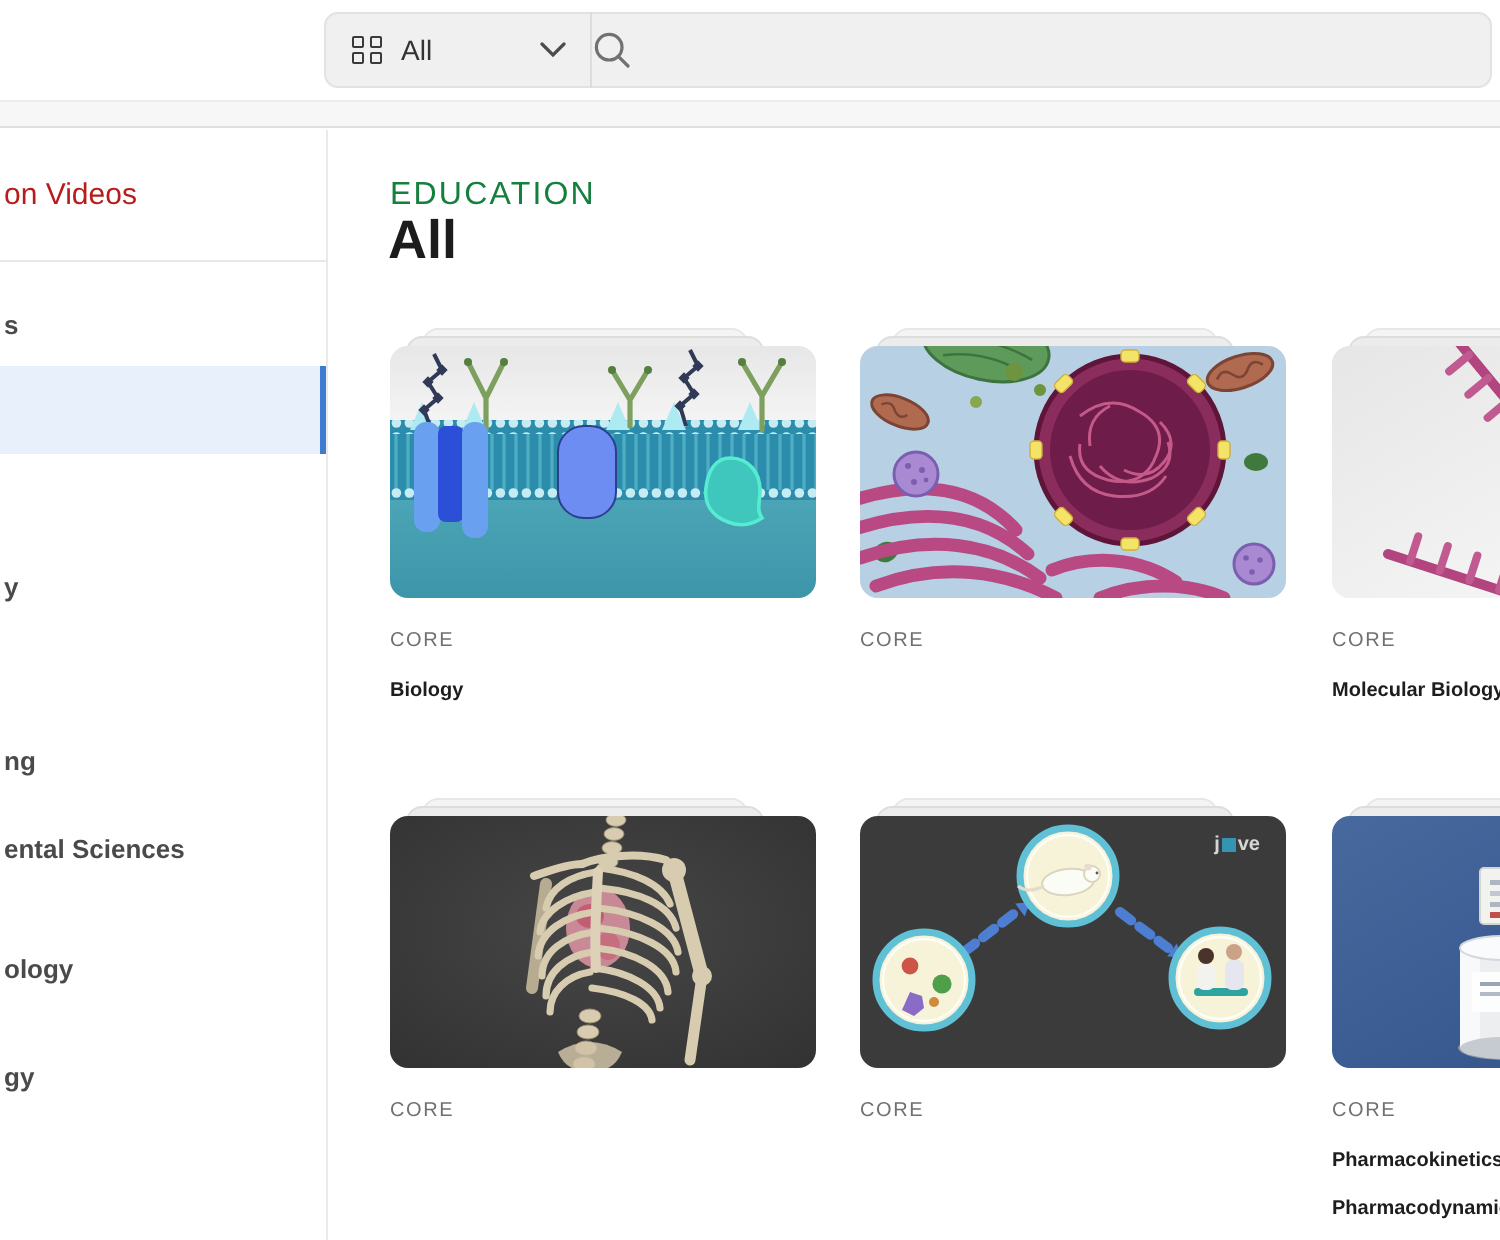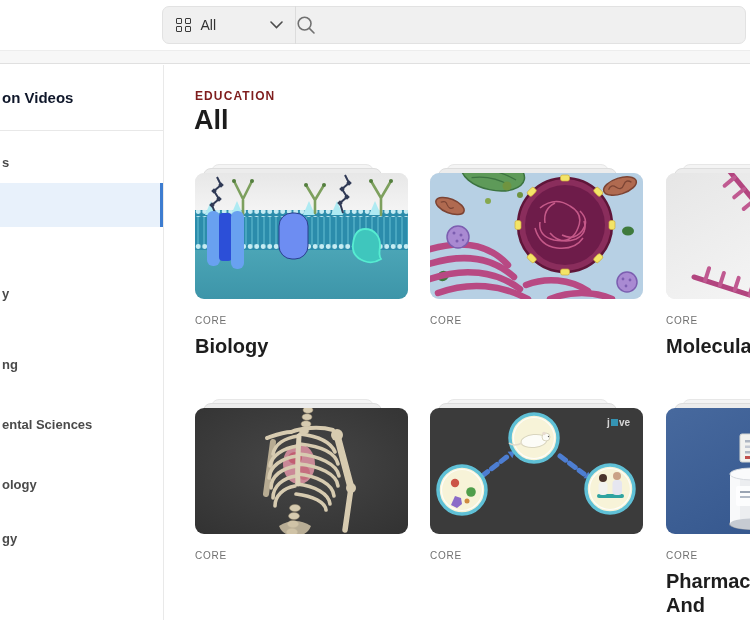--- a/index.html
+++ b/index.html
@@ -23,46 +23,46 @@
   .search-input::placeholder { color:#9e9e9e; }
   .mag { margin-right:14px; display:flex; cursor:pointer; }
 
   
   .header-band { position:absolute; left:0; right:0; top:50px; height:14px;
     background:#f7f7f7; border-top:1px solid #ededed; border-bottom:1px solid #e0e0e0; }
 
   
   .sidebar { position:absolute; left:0; top:65px; width:164px; bottom:0;
     border-right:1px solid #e9e9e9; background:#fff; }
-  .sb-header { position:absolute; top:24px; left:2px; font-size:15px; font-weight:bold;
-    color:#0f172a; white-space:nowrap; }
+  .sb-header { position:absolute; top:24px; left:2px; font-size:15px; font-weight:normal;
+    color:#b91c1c; white-space:nowrap; }
   .sb-divider { position:absolute; top:65px; left:0; right:0; height:1px; background:#e8e8e8; }
   .sb-item { position:absolute; left:2px; font-size:13px; font-weight:bold; color:#4a4a4a;
     white-space:nowrap; cursor:pointer; }
   .sb-selected { position:absolute; left:0; right:0; height:44px; background:#e8f1fb;
     cursor:pointer; }
   .sb-selected::after { content:""; position:absolute; right:0; top:0; bottom:0;
     width:3px; background:#3d7cd0; }
 
   
   .main { position:absolute; left:165px; top:65px; right:0; bottom:0; background:#fff; }
-  .eyebrow { position:absolute; left:30px; top:24px; font-size:12px; color:#7f1d1d;
-    letter-spacing:1.1px;font-weight:bold; }
+  .eyebrow { position:absolute; left:30px; top:24px; font-size:16px; color:#15803d;
+    letter-spacing:1.1px; }
   .page-title { position:absolute; left:29px; top:40px; font-size:27px; font-weight:bold;
     color:#1c1c1c; }
 
   .card { position:absolute; width:195px; cursor:pointer; }
   .stack { position:absolute; height:14px; border-radius:8px 8px 0 0; }
   .stack.s2 { top:-9px; left:16px; right:16px; background:#f4f4f4; border:1px solid #e7e7e7; z-index:0; }
   .stack.s1 { top:-5px; left:8px; right:8px; background:#ececec; border:1px solid #dddddd; z-index:1; }
   .thumb { position:relative; z-index:2; width:213px; height:126px; border-radius:9px;
     overflow:hidden; background:#eee; }
   .thumb svg { display:block; width:100%; height:100%; }
   .badge { margin-top:16px; font-size:10px; letter-spacing:.8px; color:#707070; }
-  .card-title { margin-top:8px; font-size:20px; font-weight:bold; color:#1d1d1d;
+  .card-title { margin-top:8px; font-size:10px; font-weight:bold; color:#1d1d1d;
     line-height:24px; }
   .jove-mark { position:absolute; top:9px; right:13px; z-index:3; display:flex;
     align-items:center; font-size:10px; font-weight:bold; color:#f0f0f0; opacity:.85; }
   .jove-sq { display:inline-block; width:7px; height:7px; background:#35a4c8; margin:0 1px; }
 </style>
 </head>
 <body>
 
 <div class="searchbar">
   <div class="scope">
@@ -89,21 +89,21 @@
 </div>
 
 <div class="header-band"></div>
 
 <aside class="sidebar">
   <div class="sb-header">on Videos</div>
   <div class="sb-divider"></div>
   <div class="sb-item" style="top:90px">s</div>
   <div class="sb-selected" style="top:118px"></div>
   <div class="sb-item" style="top:221px">y</div>
-  <div class="sb-item" style="top:292px">ng</div>
+  <div class="sb-item" style="top:308px">ng</div>
   <div class="sb-item" style="top:352px">ental Sciences</div>
   <div class="sb-item" style="top:412px">ology</div>
   <div class="sb-item" style="top:466px">gy</div>
 </aside>
 
 <main class="main">
   <div class="eyebrow">EDUCATION</div>
   <h1 class="page-title">All</h1>
 
   <div class="card" style="left:30px; top:108px">

